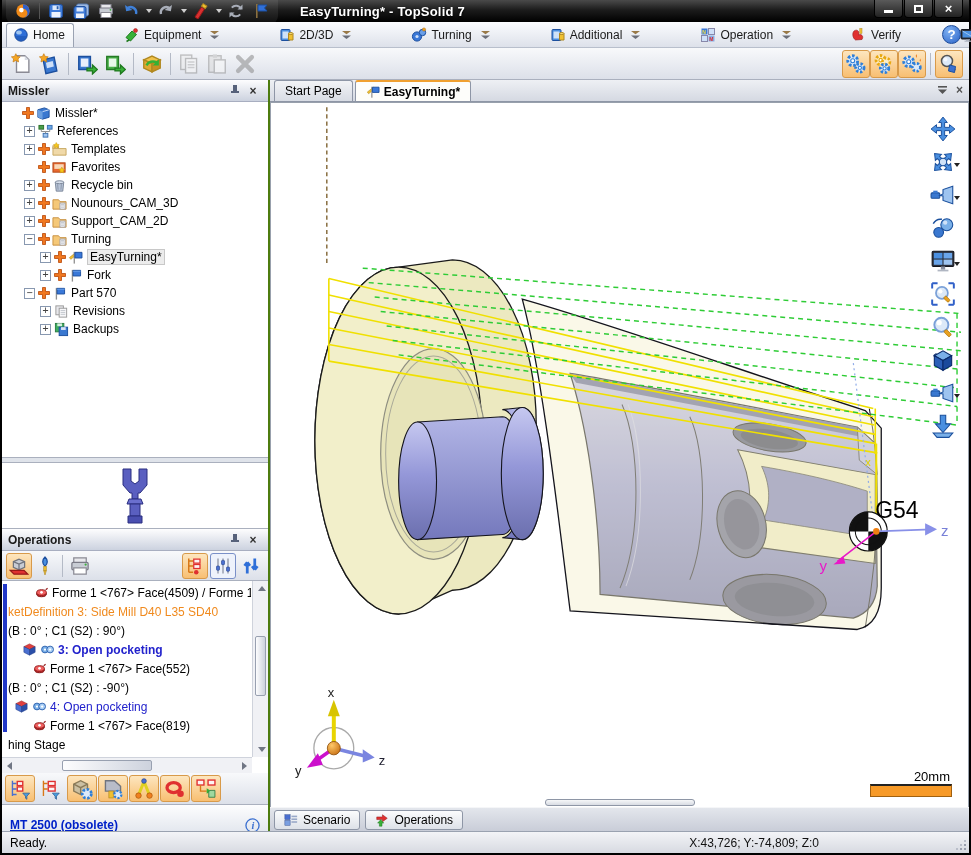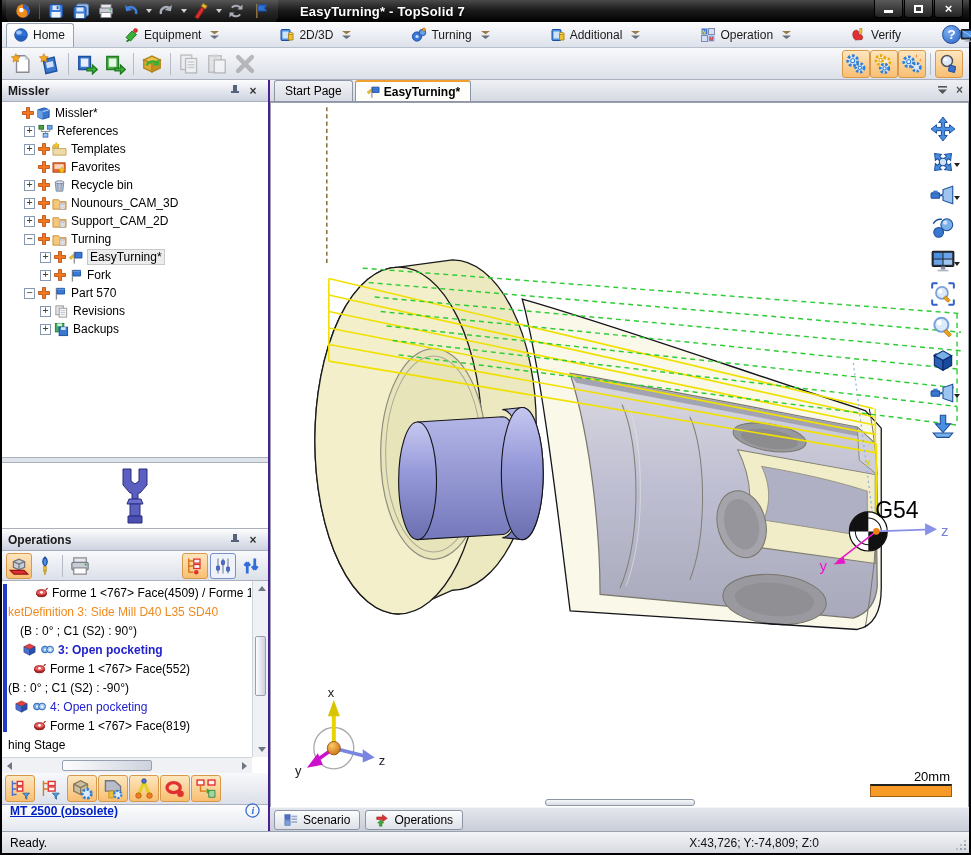--- a/index.html
+++ b/index.html
@@ -48,21 +48,21 @@
   .tb-btn.hl { background:linear-gradient(#fde6bf,#f8bf72); border-color:#d89a4a; }
   .tb-sep { width:1px; height:22px; background:#b4bac6; margin:0 4px; }
   .tb-spacer { flex:1; }
   .tb-btn.disabled { opacity:.55; filter:grayscale(1); }
 
   .ic { display:inline-block; width:16px; height:16px; }
   .ic svg { width:100%; height:100%; display:block; }
 
   
   .main { flex:1; display:flex; min-height:0; }
-  .leftcol { width:268px; background:#e9ecf2; border-right:2px solid #4c1d95;
+  .leftcol { width:268px; background:#e9ecf2; border-right:2px solid #4d7c0f;
     display:flex; flex-direction:column; }
   .panel-hdr { height:22px; background:linear-gradient(#fdfdfe,#ccd2df);
     border-bottom:1px solid #a8aec0; display:flex; align-items:center; padding:0 6px;
     font-weight:bold; color:#1a1a1a; }
   .panel-hdr .sp { flex:1; }
   .hdr-btn { border:0; background:transparent; width:18px; height:16px; color:#333;
     display:flex; align-items:center; justify-content:center; font-size:12px; }
   .pinic { display:inline-block; position:relative; width:10px; height:13px; }
   .pinic::before { content:""; position:absolute; left:3px; top:1px; width:4px; height:6px; background:#56617a; }
   .pinic::after { content:""; position:absolute; left:1px; top:7px; width:8px; height:2px; background:#56617a;
@@ -98,21 +98,21 @@
   .hscroll { position:absolute; left:0; right:16px; bottom:0; height:16px; background:#f0f1f5; border-top:1px solid #cfd3dc; }
   .thumb { position:absolute; background:linear-gradient(90deg,#fdfdfe,#cdd2dd); border:1px solid #98a0b0; border-radius:2px; }
   .arr { position:absolute; width:0; height:0; }
 
   .mach-bottombar { height:32px; background:linear-gradient(#f8f9fb,#dce0e9);
     border-bottom:1px solid #aab0be; display:flex; align-items:center; padding:0 3px; gap:1px; }
   .mach-bottombar .tb-btn { width:30px; height:27px; }
   .mach-bottombar .tb-btn .ic { width:22px; height:22px; }
 
   .machine-row { height:24px; background:linear-gradient(#fdfdfe,#e4e8ef); display:flex;
-    align-items:flex-end; padding:13px 8px; }
+    align-items:flex-start; padding:13px 8px; }
   .machine-link { color:#0021c8; font-weight:bold; text-decoration:underline; }
   .machine-row .sp { flex:1; }
 
   
   .rightcol { flex:1; display:flex; flex-direction:column; min-width:0; background:#cfd3dc; }
   .doctabs { height:22px; background:linear-gradient(#eef0f4,#d5d9e2); display:flex;
     align-items:flex-end; padding-left:4px; border-bottom:1px solid #8e96a6; position:relative; }
   .dtab { display:flex; align-items:center; gap:4px; padding:2px 10px; height:21px;
     border:1px solid #8e96a6; border-bottom:0; border-radius:3px 3px 0 0;
     background:linear-gradient(#f2f3f6,#d8dce4); margin-right:2px; }
@@ -833,21 +833,21 @@
                   <ellipse cx="8" cy="8" rx="5.2" ry="3" fill="#f06060" stroke="#901818"></ellipse>
                   <circle cx="8" cy="7.8" r="1.4" fill="#fff"></circle>
                   <path d="M12.5 5 l2 -1.5" stroke="#901818" stroke-width="1.2"></path>
                 </svg>
               </span>
               <span>Forme 1 &lt;767&gt; Face(4509) / Forme 1</span>
             </div>
             <div class="mrow c-orange" style="padding-left: 0px;">
               <span>ketDefinition 3: Side Mill D40 L35 SD40</span>
             </div>
-            <div class="mrow" style="padding-left: 12px;">
+            <div class="mrow" style="padding-left: 0px;">
               <span>(B : 0° ; C1 (S2) : 90°)</span>
             </div>
             <div class="mrow c-blue" style="padding-left: 14px; font-weight: bold;">
               <span class="ic">
                 <svg viewBox="0 0 16 16">
                   <path d="M2 5 L8 2 14 5 8 8 Z" fill="#e04040" stroke="#981818" stroke-width="0.6"></path>
                   <path d="M2 5 v6 l6 3 v-6 z" fill="#4a6fd0" stroke="#24418c" stroke-width="0.6"></path>
                   <path d="M14 5 v6 l-6 3 v-6 z" fill="#2a4fa8" stroke="#24418c" stroke-width="0.6"></path>
                 </svg>
               </span>

